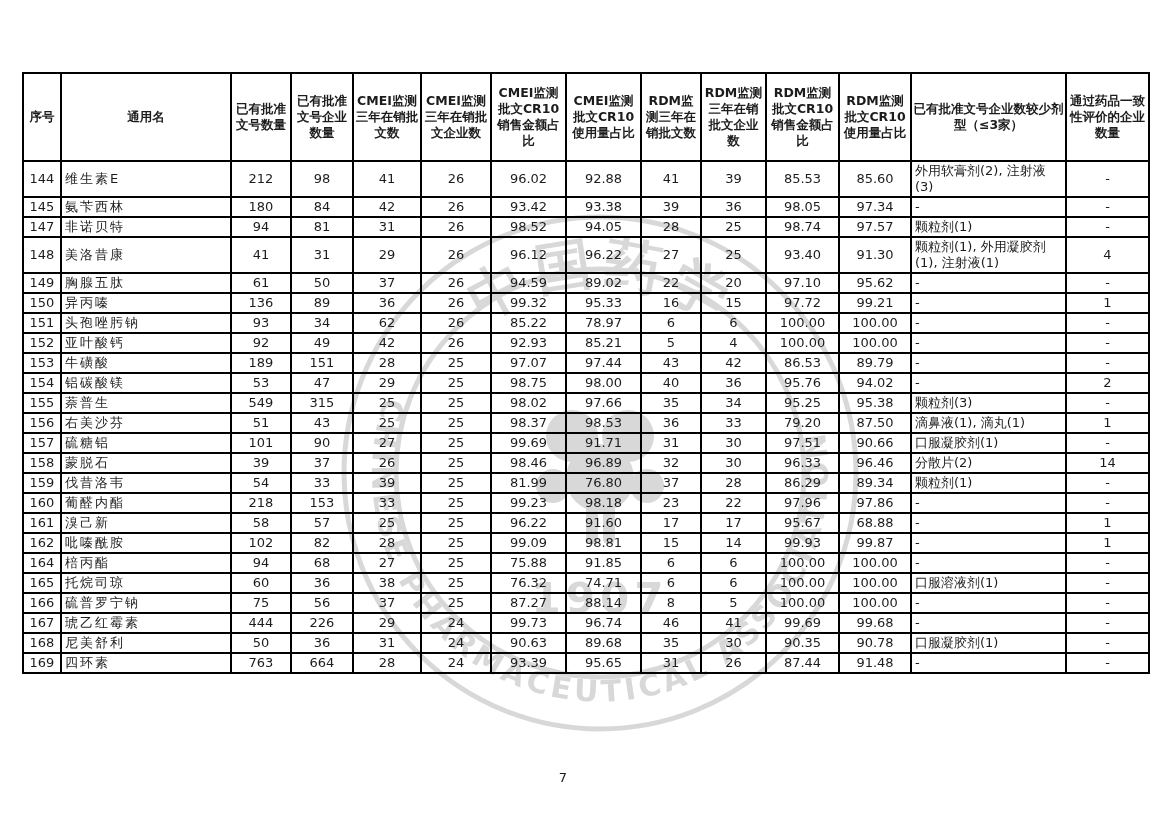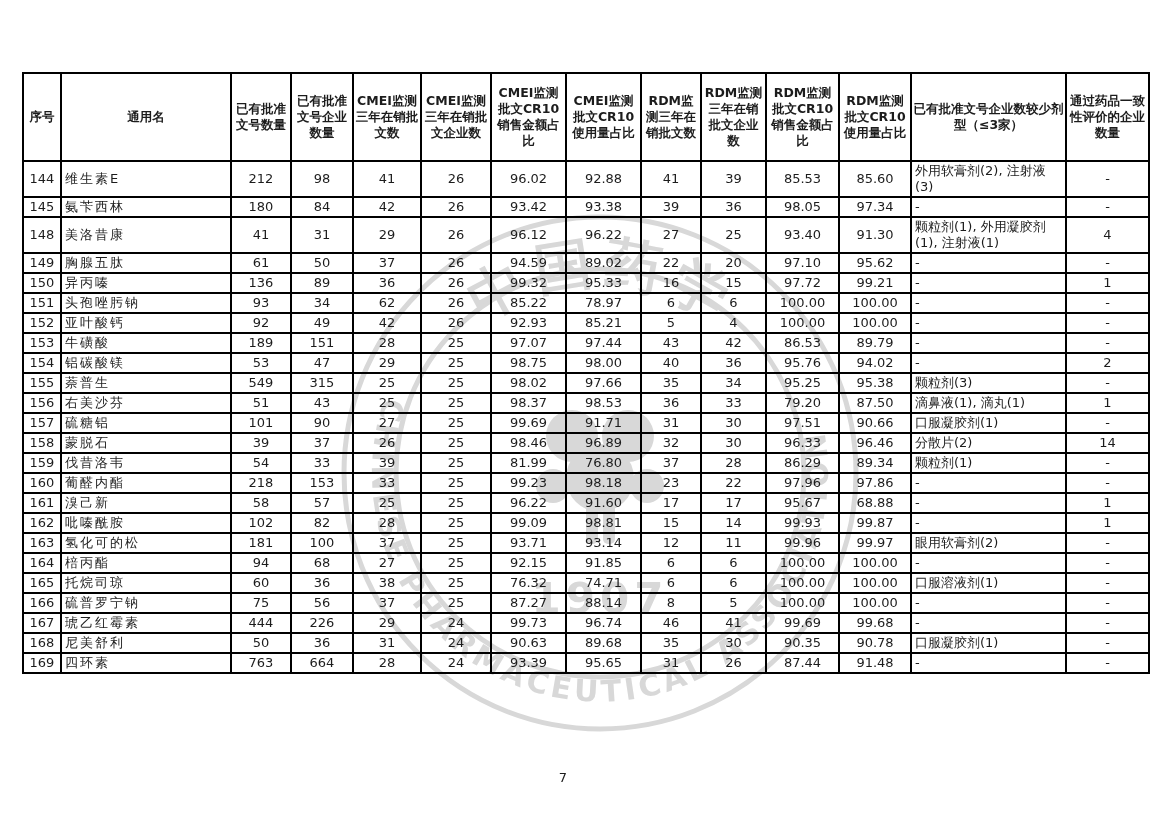--- a/index.html
+++ b/index.html
@@ -125,20 +125,36 @@
           <td>93.42</td>
           <td>93.38</td>
           <td>39</td>
           <td>36</td>
           <td>98.05</td>
           <td>97.34</td>
           <td class="left">-</td>
           <td>-</td>
         </tr>
         <tr>
+          <td>147</td>
+          <td class="left name-cell">非诺贝特</td>
+          <td>94</td>
+          <td>81</td>
+          <td>31</td>
+          <td>26</td>
+          <td>98.52</td>
+          <td>94.05</td>
+          <td>28</td>
+          <td>25</td>
+          <td>98.74</td>
+          <td>97.57</td>
+          <td class="left">颗粒剂(1)</td>
+          <td>-</td>
+        </tr>
+        <tr>
           <td>148</td>
           <td class="left name-cell">美洛昔康</td>
           <td>41</td>
           <td>31</td>
           <td>29</td>
           <td>26</td>
           <td>96.12</td>
           <td>96.22</td>
           <td>27</td>
           <td>25</td>
@@ -365,43 +381,27 @@
           <td>99.09</td>
           <td>98.81</td>
           <td>15</td>
           <td>14</td>
           <td>99.93</td>
           <td>99.87</td>
           <td class="left">-</td>
           <td>1</td>
         </tr>
         <tr>
-          <td>163</td>
-          <td class="left name-cell">氢化可的松</td>
-          <td>181</td>
-          <td>100</td>
-          <td>37</td>
-          <td>25</td>
-          <td>93.71</td>
-          <td>93.14</td>
-          <td>12</td>
-          <td>11</td>
-          <td>99.96</td>
-          <td>99.97</td>
-          <td class="left">眼用软膏剂(2)</td>
-          <td>-</td>
-        </tr>
-        <tr>
           <td>164</td>
           <td class="left name-cell">棓丙酯</td>
           <td>94</td>
           <td>68</td>
           <td>27</td>
           <td>25</td>
-          <td>92.15</td>
+          <td>75.88</td>
           <td>91.85</td>
           <td>6</td>
           <td>6</td>
           <td>100.00</td>
           <td>100.00</td>
           <td class="left">-</td>
           <td>-</td>
         </tr>
         <tr>
           <td>165</td>

